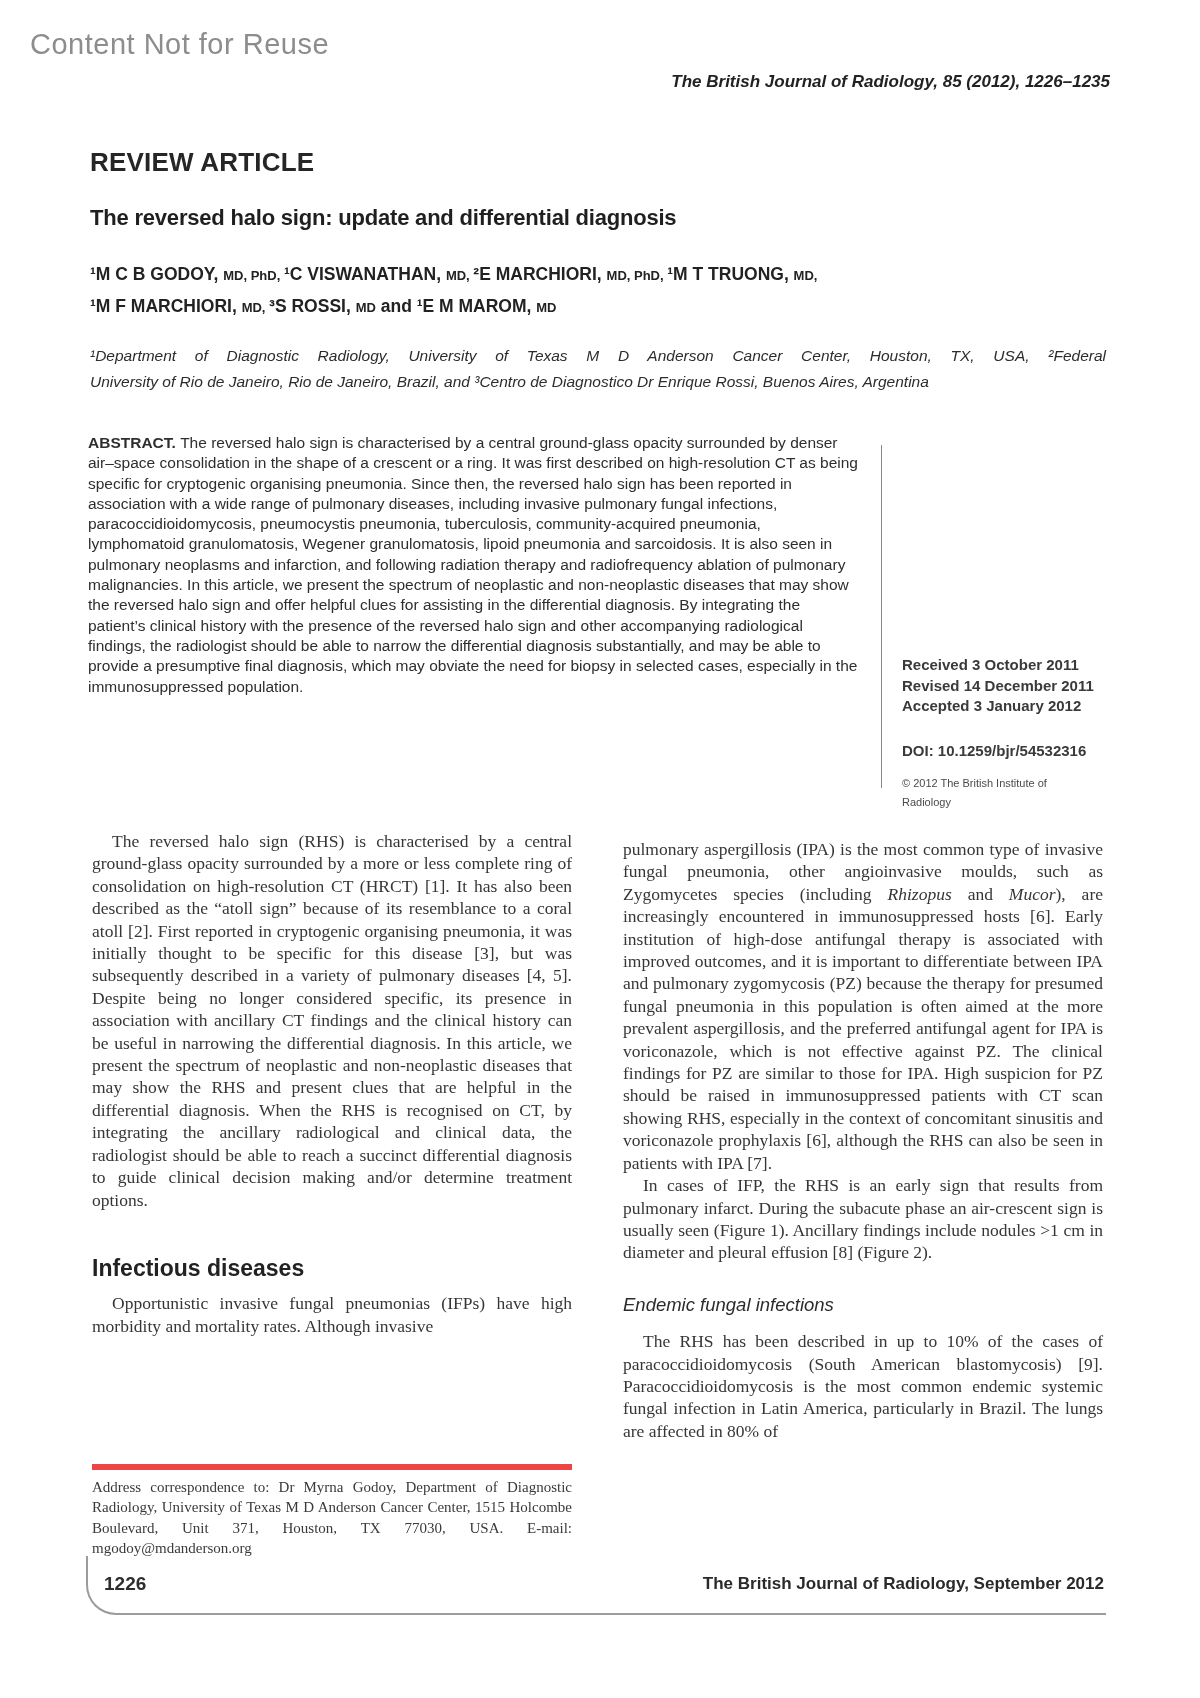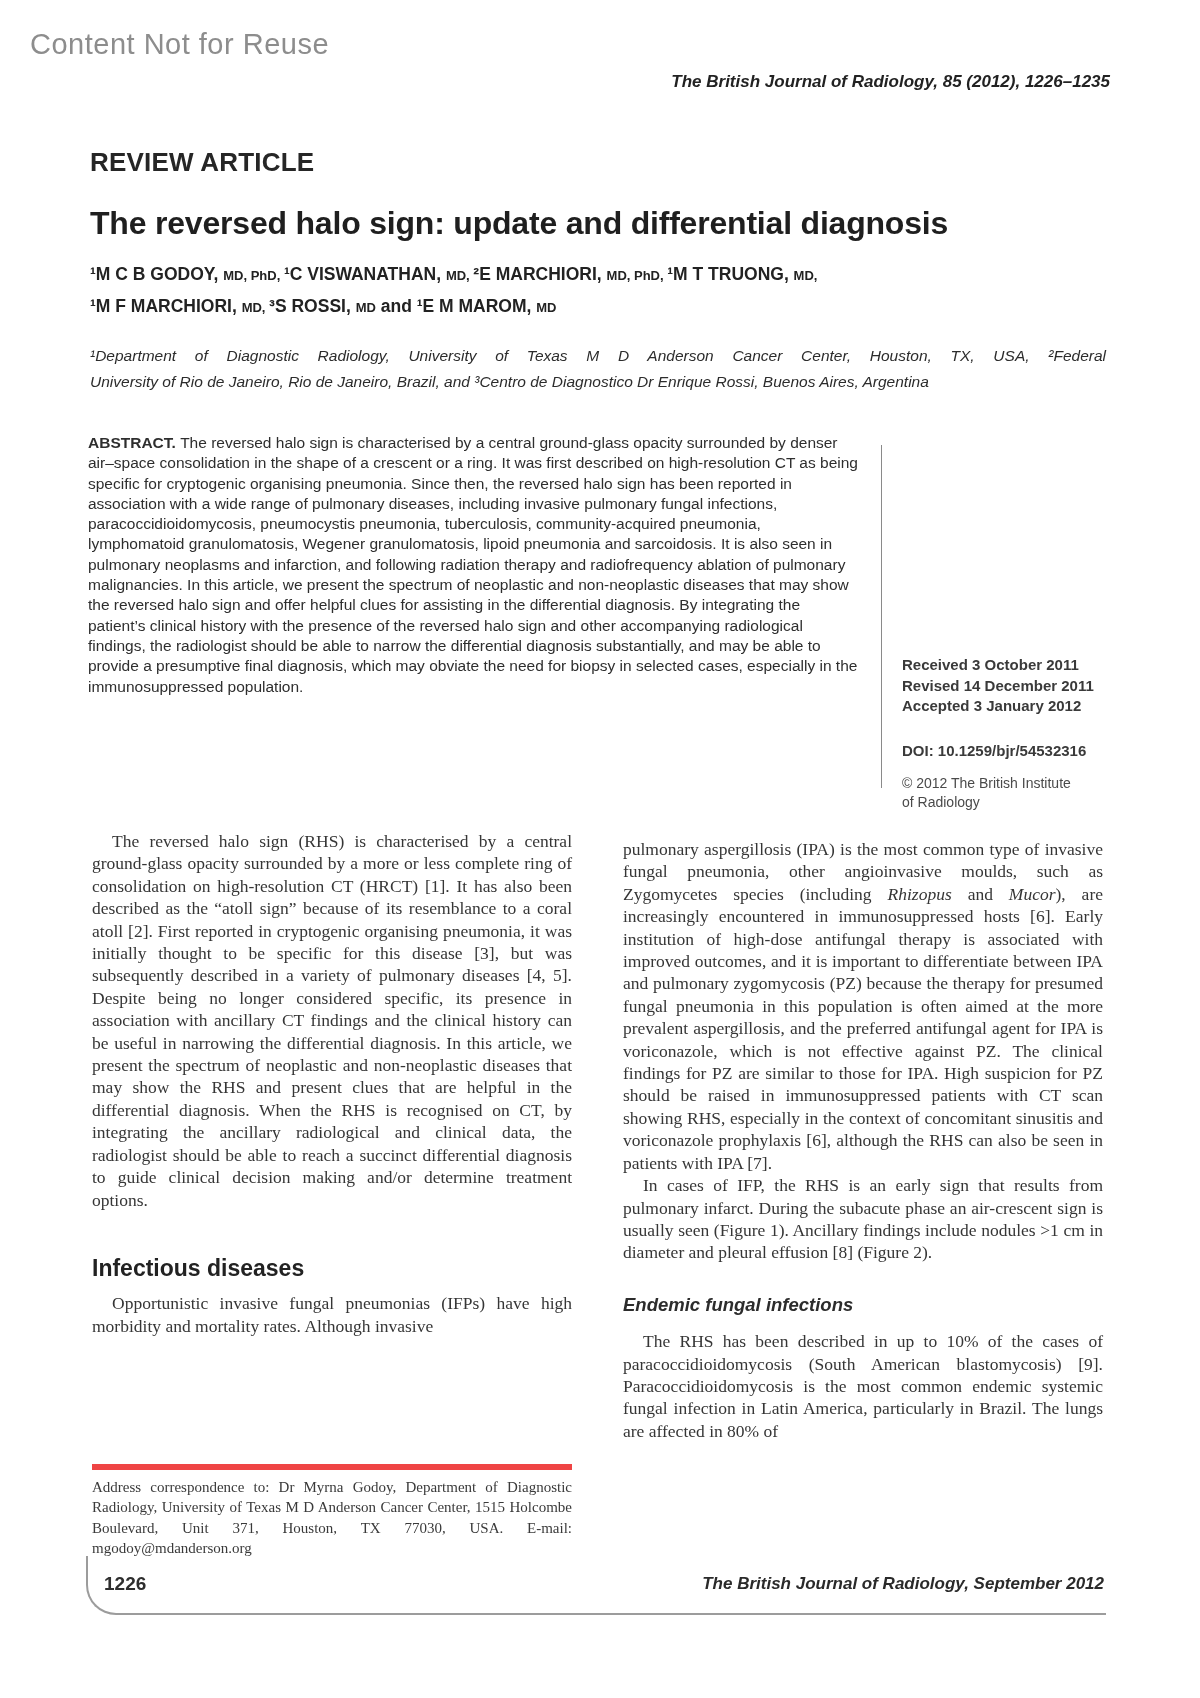--- a/index.html
+++ b/index.html
@@ -26,21 +26,21 @@
     color:#222;
   }
   .kicker{
     left:90px;top:147px;
     font-size:26px;font-weight:700;
     color:#262626;
     letter-spacing:0.2px;
   }
   .title{
     left:90px;top:205px;
-    font-size:32px;font-weight:700;
+    font-size:22px;font-weight:700;
     color:#1f1f1f;
     letter-spacing:-0.2px;
   }
   .authors{
     left:90px;top:259px;
     font-size:17.5px;font-weight:700;
     color:#222;
   }
   .authors .author-line{line-height:30px;}
   .authors .deg{font-size:13px;}
@@ -64,21 +64,21 @@
     border-left:1.5px solid #8a8a8a;
   }
   .meta{
     left:902px;top:655px;width:212px;
     font-size:15px;font-weight:700;
     line-height:20.5px;color:#3a3a3a;
   }
   .meta .doi{margin-top:24px;}
   .meta .copyright{
     margin-top:13px;width:175px;
-    font-size:14px;font-weight:400;line-height:19px;color:#4a4a4a;
+    font-size:11px;font-weight:400;line-height:19px;color:#4a4a4a;
   }
 
   .col{
     width:480px;
     font-family:"Liberation Serif",serif;
     font-size:17.5px;line-height:22.4px;
     color:#363636;
     text-align:justify;
   }
   .col-left{left:92px;top:830px;}
@@ -91,21 +91,21 @@
     font-family:"Liberation Sans",sans-serif;
     font-size:23px;font-weight:700;
     color:#222;text-align:left;
   }
   .subsec-heading{
     margin:30px 0 0 0;
     font-family:"Liberation Sans",sans-serif;
     font-size:18.5px;font-weight:400;font-style:italic;
     color:#2c2c2c;text-align:left;
   }
-  .subsec-heading.tall-gap{font-weight:bold;}
+  .subsec-heading.tall-gap{}
   .after-heading{margin-top:13px !important;}
   .after-subheading{margin-top:14px !important;}
 
   .footnote{
     left:92px;top:1464px;width:480px;
     border-top:6px solid #ef4444;
     padding-top:7px;
     font-family:"Liberation Serif",serif;
     font-size:15px;line-height:20.3px;
     color:#3a3a3a;text-align:justify;
@@ -117,21 +117,21 @@
     border-bottom:2px solid #9c9c9c;
     border-bottom-left-radius:30px;
   }
   .footer-page-number{
     left:104px;top:1573px;
     font-size:19px;font-weight:700;color:#2e2e2e;
   }
   .footer-journal{
     left:85px;top:1574px;width:1019px;
     text-align:right;
-    font-size:17px;font-weight:700;font-style:italic;
+    font-size:17px;font-weight:700;
     color:#2a2a2a;
   }
 </style>
 </head>
 <body>
 
 <div class="page">
 
   <div class="abs watermark">Content Not for Reuse</div>
 

